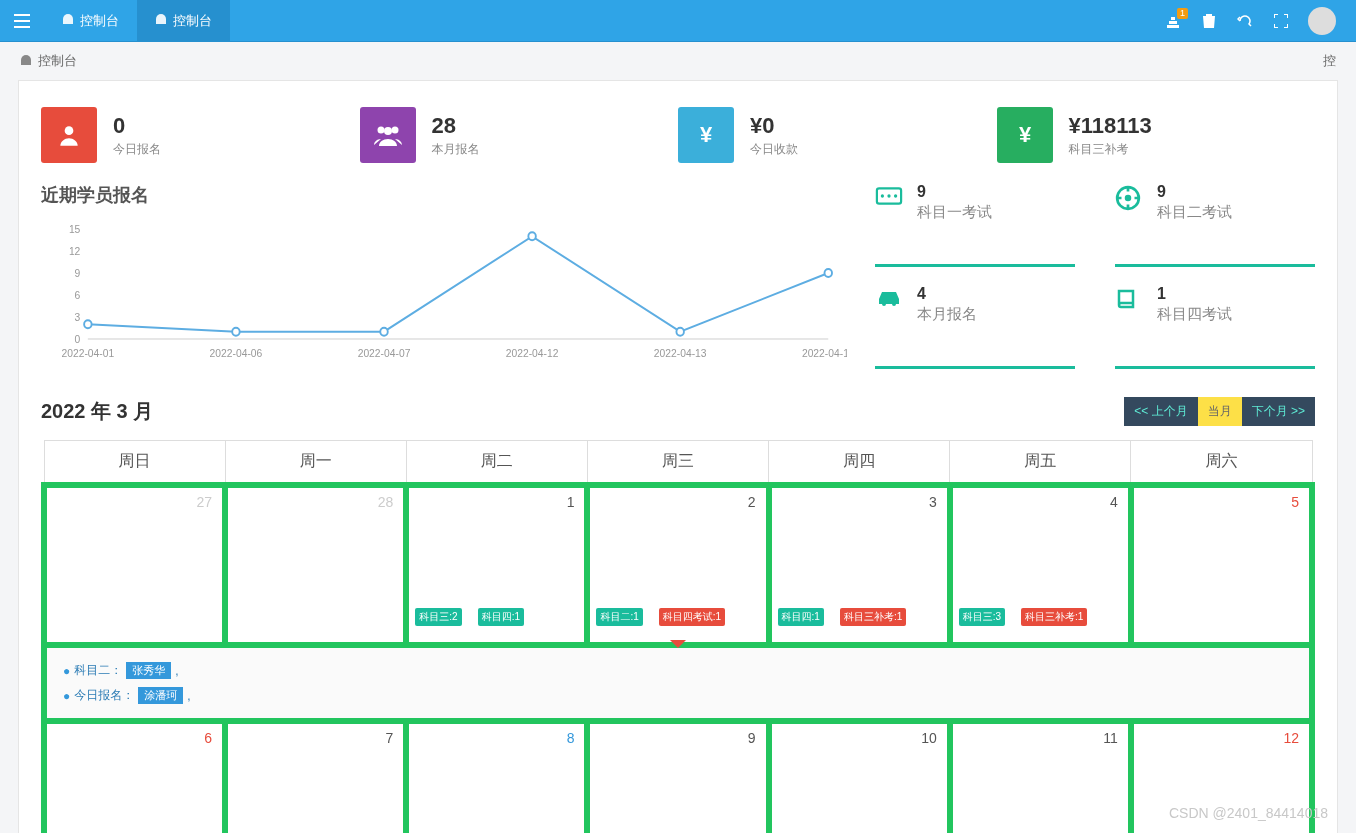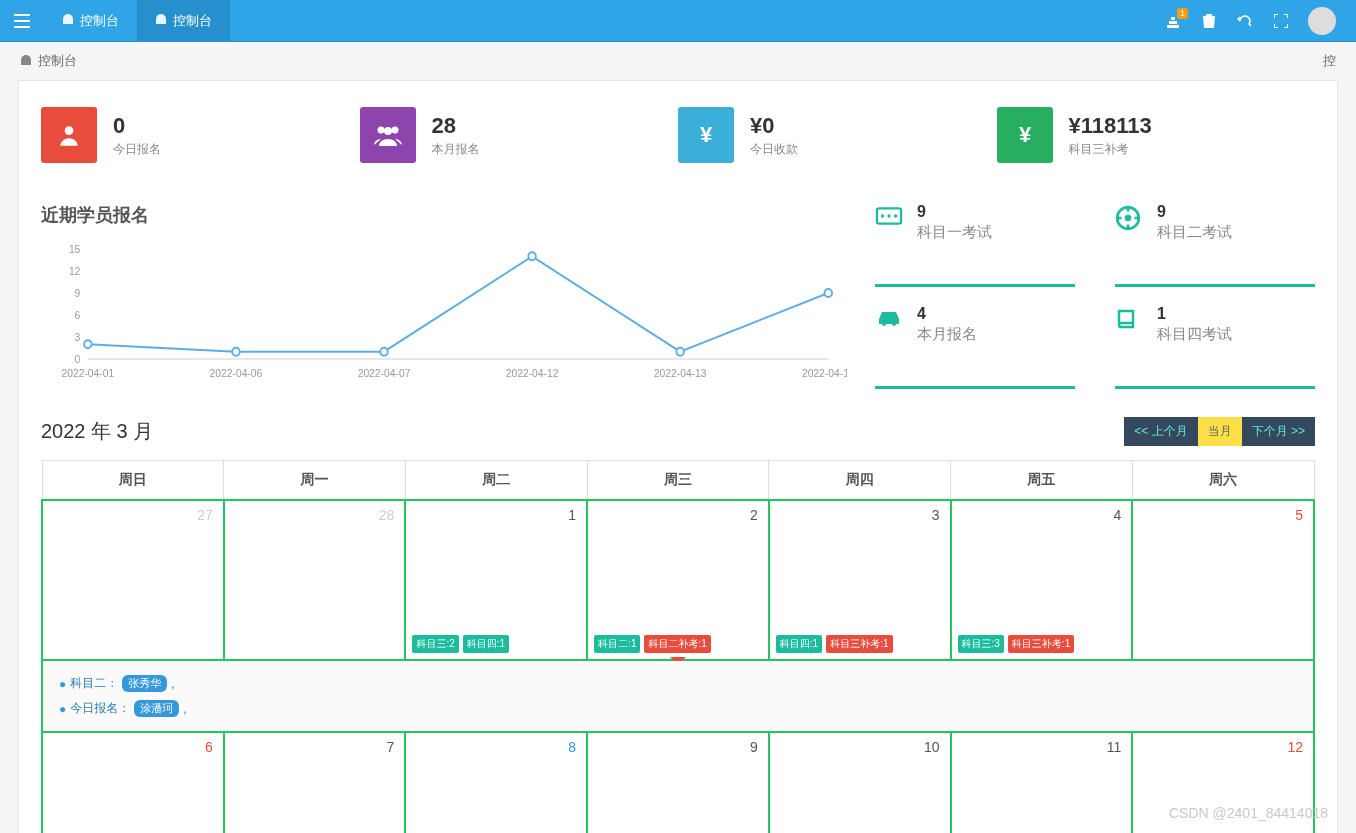--- a/index.html
+++ b/index.html
@@ -17,51 +17,51 @@
 .breadcrumb-left{display:flex;align-items:center;gap:6px}
 .bc-icon{color:#888;font-size:12px}
 .main{padding:0 18px 40px}
 .card{background:#fff;border:1px solid #e5e5e5;padding:18px 22px;position:relative}
 .stats{display:flex;gap:0;flex-wrap:wrap}
 .stat{flex:1;display:flex;gap:16px;align-items:center;padding:8px 0}
 .stat-icon{width:56px;height:56px;border-radius:3px;display:flex;align-items:center;justify-content:center;color:#fff}
 .red{background:#e74c3c}.purple{background:#8e44ad}.cyan{background:#3bafda}.green{background:#27ae60}
 .stat-val{font-size:22px;font-weight:bold;color:#333}
 .stat-lbl{font-size:12px;color:#888;margin-top:2px}
-.section-row{display:flex;gap:28px;margin-top:32px}
+.section-row{display:flex;gap:28px;margin-top:12px}
 .chart-side{flex:1}
 .chart-title{font-size:18px;color:#555;font-weight:bold;margin-bottom:12px}
 .chart-box{position:relative;height:150px}
 .chart-svg{width:100%;height:100%}
 .exam-side{width:440px;display:grid;grid-template-columns:1fr 1fr;gap:18px 40px}
 .exam-item{display:flex;gap:14px;align-items:flex-start;border-bottom:3px solid #1abc9c;padding-bottom:10px}
 .exam-icon{color:#1abc9c;width:28px;height:24px;margin-top:2px}
 .exam-val{font-size:16px;color:#333;font-weight:bold}
 .exam-lbl{font-size:15px;color:#888;margin-top:2px}
 .cal-head{display:flex;align-items:center;justify-content:space-between;margin:28px 0 14px}
-.cal-title{font-size:20px;color:#333;font-weight:normal}
+.cal-title{font-size:20px;color:#333;font-weight:bold}
 .btn-group{display:flex}
 .btn{font-size:12px;padding:6px 10px;border:none;cursor:pointer;color:#5eead4;background:#34495e}
 .btn.mid{background:#fde047;color:#666}
 .calendar{border:1px solid #ddd;background:#fff;width:100%;table-layout:fixed;border-collapse:collapse}
-.calendar th{padding:10px;font-size:14px;color:#555;font-weight:bold;border:1px solid #ddd;text-align:center}
-.calendar td{height:160px;border:2px solid #22c55e;vertical-align:top;position:relative;padding:6px}
+.calendar th{padding:10px;font-size:16px;color:#555;font-weight:normal;border:1px solid #ddd;text-align:center}
+.calendar td{height:160px;border:6px solid #22c55e;vertical-align:top;position:relative;padding:6px}
 .daynum{position:absolute;top:6px;right:10px;font-size:14px;color:#555}
 .daynum.dim{color:#ccc}
 .daynum.red-txt{color:#e74c3c}
 .daynum.blue-txt{color:#3498db}
-.cell-bottom{position:absolute;bottom:6px;left:6px;right:6px;display:flex;gap:4px;flex-wrap:wrap}
+.cell-bottom{position:absolute;bottom:16px;left:6px;right:6px;display:flex;gap:16px;flex-wrap:wrap}
 .ev{font-size:10px;color:#fff;padding:2px 4px;border-radius:2px}
 .ev.g{background:#1abc9c}
 .ev.r{background:#e74c3c}
 .arrow-down{position:absolute;bottom:-6px;left:50%;transform:translateX(-50%);width:0;height:0;border-left:8px solid transparent;border-right:8px solid transparent;border-top:8px solid #e74c3c}
 .detail-row td{height:auto;padding:10px 16px;background:#fafafa}
 .detail-line{font-size:12px;color:#2c7cb5;padding:4px 0;display:flex;align-items:center;gap:4px}
 .bullet{color:#3498db}
-.chip{background:#3498db;color:#fff;padding:1px 6px;border-radius:6px;font-size:11px}
+.chip{background:#3498db;color:#fff;padding:1px 6px;border-radius:0;font-size:11px}
 .watermark{position:fixed;bottom:12px;right:28px;color:#c8c8c8;font-size:14px;pointer-events:none}
 </style>
 </head>
 <body>
 
 <div class="topbar">
   <div class="menu-btn">
     <svg width="16" height="14" viewBox="0 0 16 14">
         <path d="M0 1h16M0 7h16M0 13h16" stroke="#fff" stroke-width="2"></path>
       </svg>
@@ -282,21 +282,21 @@
               <span class="daynum">1</span>
               <div class="cell-bottom">
                 <span class="ev g">科目三:2</span>
                 <span class="ev g">科目四:1</span>
               </div>
             </td>
             <td>
               <span class="daynum">2</span>
               <div class="cell-bottom">
                 <span class="ev g">科目二:1</span>
-                <span class="ev r">科目二补考:1</span>
+                <span class="ev r">科目四考试:1</span>
               </div>
               <div class="arrow-down"></div>
             </td>
             <td>
               <span class="daynum">3</span>
               <div class="cell-bottom">
                 <span class="ev g">科目四:1</span>
                 <span class="ev r">科目三补考:1</span>
               </div>
             </td>

